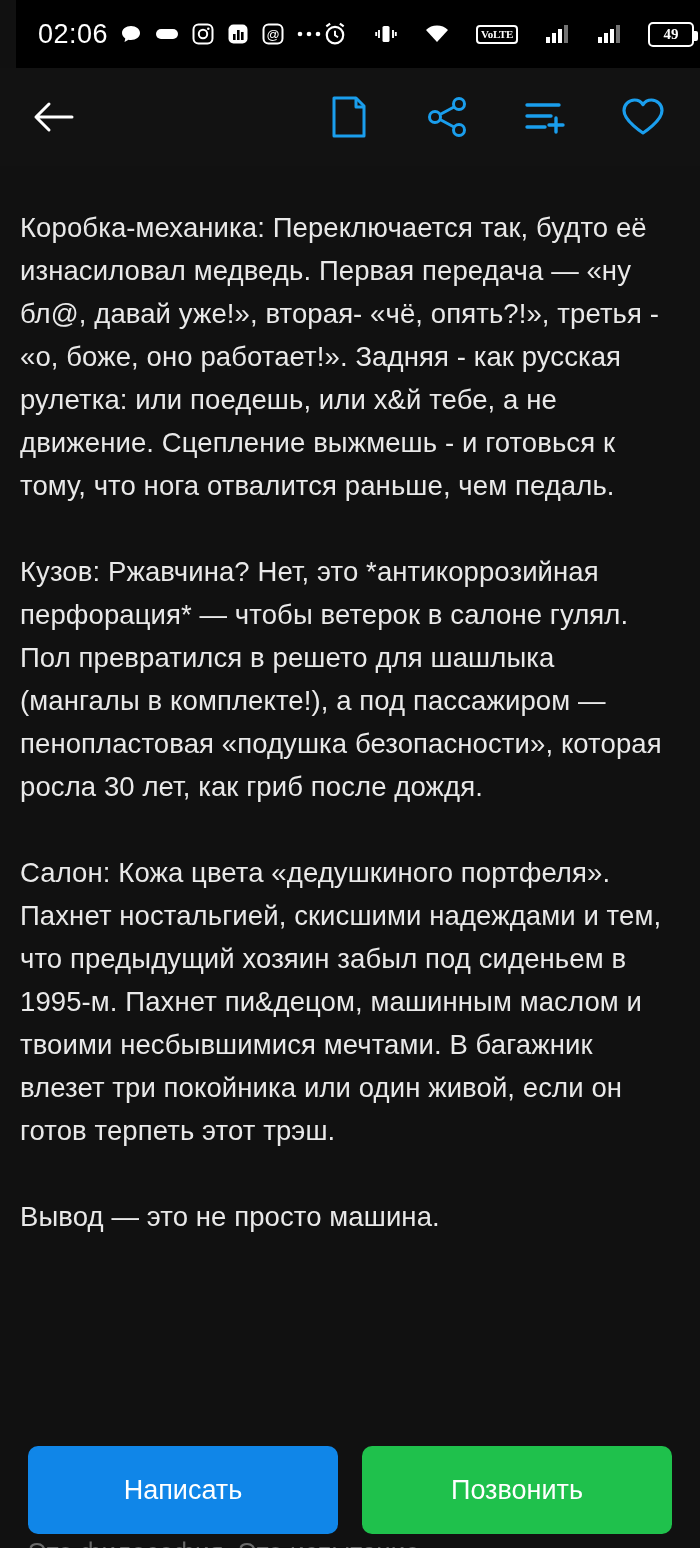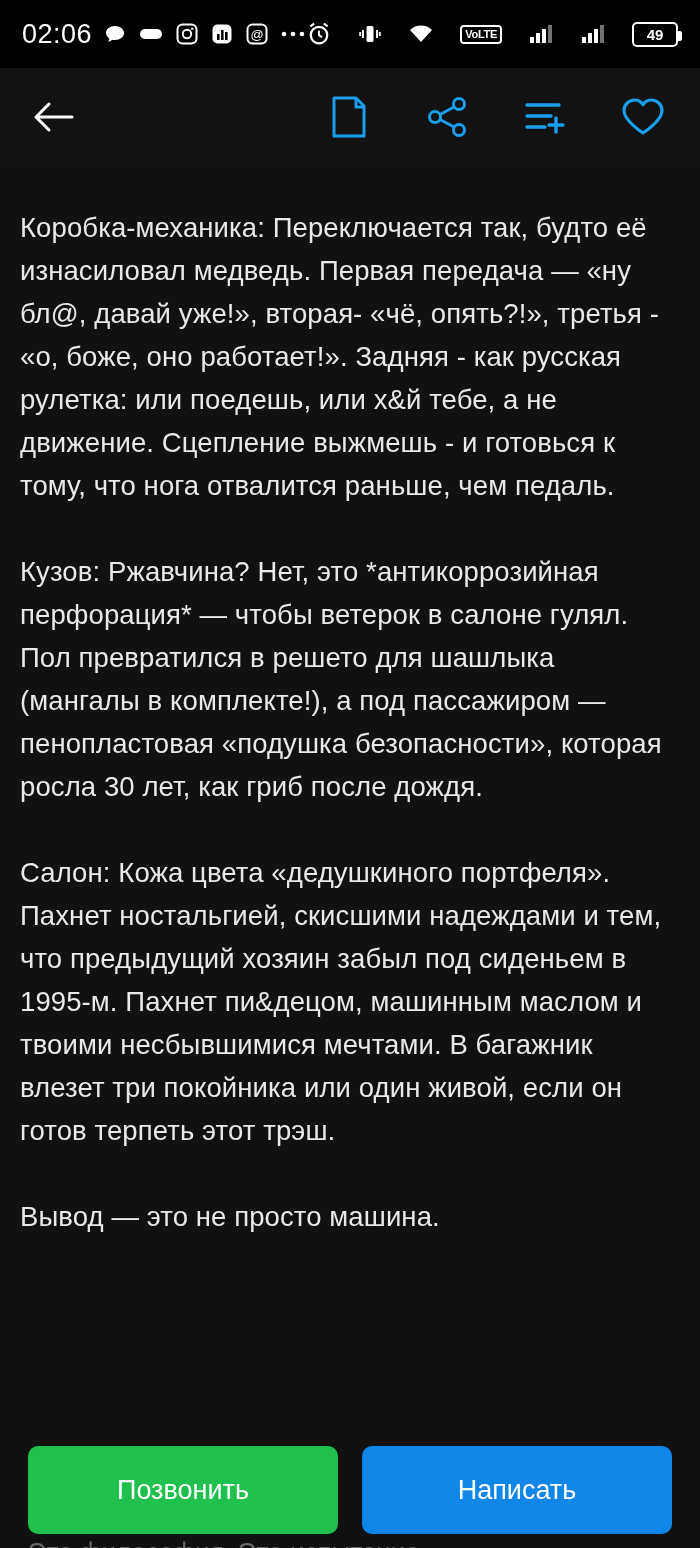--- a/index.html
+++ b/index.html
@@ -21,20 +21,21 @@
 
   
   .statusbar {
     height: 68px;
     background: #000000;
     display: flex;
     align-items: center;
     padding: 12px 22px;
     color: #ffffff;
     flex: 0 0 auto;
+    margin-left: 16px;
   }
   .status-left {
     display: flex;
     align-items: center;
     gap: 11px;
   }
   .clock {
     font-size: 27px;
     letter-spacing: 0.5px;
     font-family: "Liberation Sans", sans-serif;
@@ -43,20 +44,21 @@
     display: inline-flex;
     align-items: center;
     justify-content: center;
     color: #ffffff;
   }
   .status-spacer { flex: 1 1 auto; }
   .status-right {
     display: flex;
     align-items: center;
     gap: 26px;
+    font-family: Liberation Serif, serif;
   }
   .volte-badge {
     border: 2px solid #ffffff;
     border-radius: 4px;
     font-size: 11px;
     line-height: 1;
     padding: 2px 3px;
     font-weight: bold;
     letter-spacing: -0.3px;
   }
@@ -303,18 +305,18 @@
 
 Салон: Кожа цвета «дедушкиного портфеля».
 Пахнет ностальгией, скисшими надеждами и тем, что предыдущий хозяин забыл под сиденьем в
 1995-м. Пахнет пи&amp;децом, машинным маслом и твоими несбывшимися мечтами. В багажник влезет три покойника или один живой, если он готов терпеть этот трэш.
 
 Вывод — это не просто машина.</div>
 
     <div class="tail-text">Это философия. Это испытание.</div>
 
     <div class="bottombar">
+      <button class="cta cta-write">Написать</button>
       <button class="cta cta-call">Позвонить</button>
-      <button class="cta cta-write">Написать</button>
     </div>
   </div>
 
 </div>
 
 </body></html>

